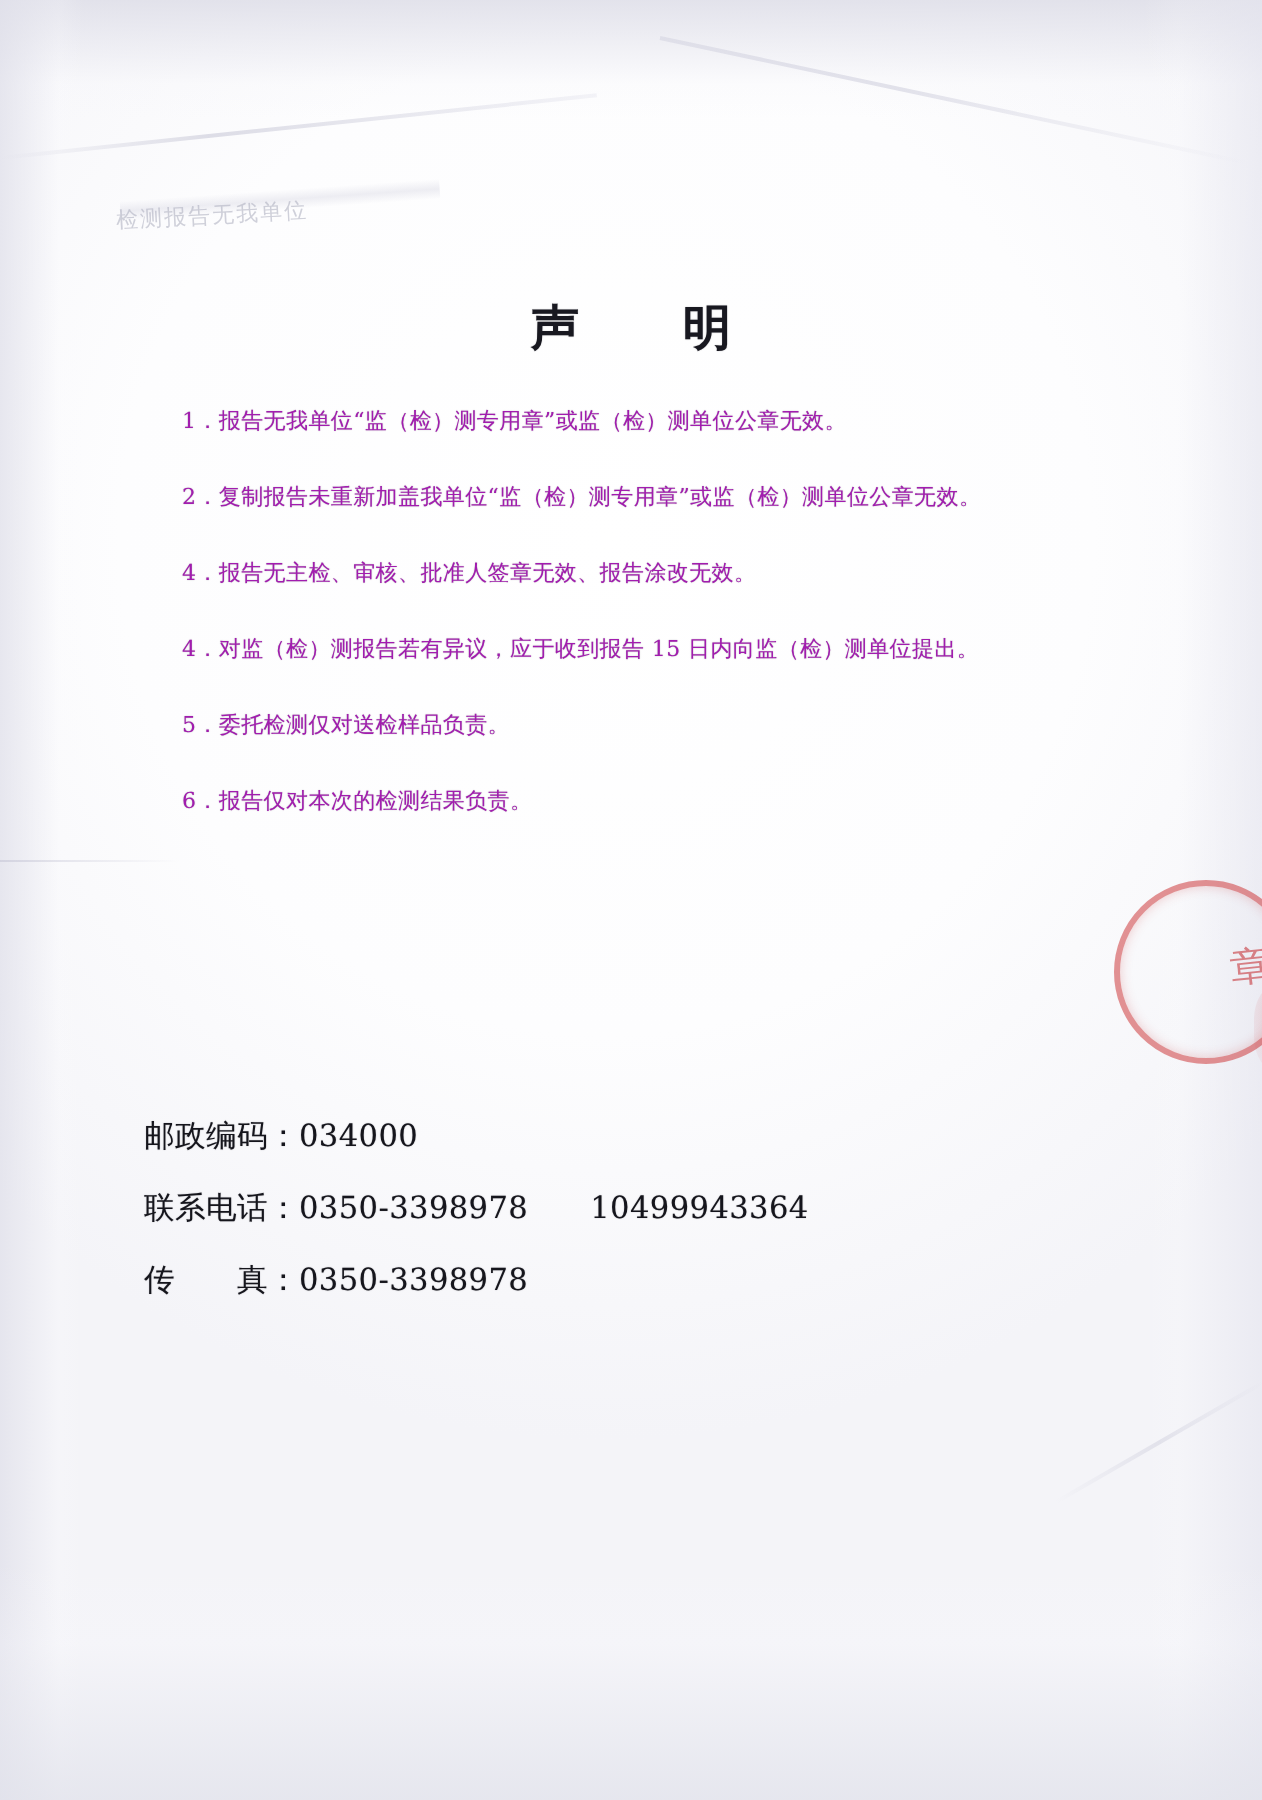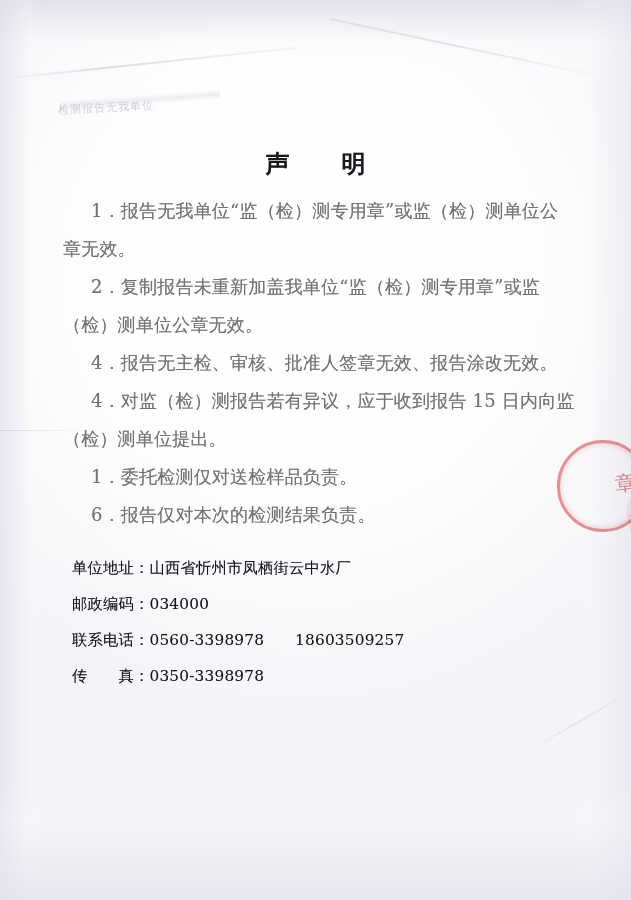--- a/index.html
+++ b/index.html
@@ -145,22 +145,22 @@
     letter-spacing: 14px;
     text-indent: 14px;
     color: #181820;
     font-family: "DejaVu Serif", "Liberation Serif", serif;
   }
   .body-block {
     position: absolute;
     left: 63px;
     top: 192px;
     width: 512px;
-    color: #737373;
-    font-size: 18px;
+    color: #a21caf;
+    font-size: 11px;
     line-height: 38px;
     font-family: "DejaVu Serif", "Liberation Serif", serif;
   }
   .clause {
     margin: 0;
     text-indent: 28px;
     letter-spacing: 0.2px;
   }
   .contact-block {
     position: absolute;
@@ -209,25 +209,24 @@
 
   <div class="content">
 
     <div class="doc-title inky">声　明</div>
 
     <div class="body-block inky">
       <p class="clause">1．报告无我单位“监（检）测专用章”或监（检）测单位公章无效。</p>
       <p class="clause">2．复制报告未重新加盖我单位“监（检）测专用章”或监（检）测单位公章无效。</p>
       <p class="clause">4．报告无主检、审核、批准人签章无效、报告涂改无效。</p>
       <p class="clause">4．对监（检）测报告若有异议，应于收到报告 15 日内向监（检）测单位提出。</p>
-      <p class="clause">1．委托检测仅对送检样品负责。</p>
+      <p class="clause">5．委托检测仅对送检样品负责。</p>
       <p class="clause">6．报告仅对本次的检测结果负责。</p>
     </div>
 
     <div class="contact-block inky">
-      <p class="contact-row">单位地址：山西省忻州市凤栖街云中水厂</p>
       <p class="contact-row">邮政编码：034000</p>
-      <p class="contact-row">联系电话：0560-3398978　　18603509257</p>
+      <p class="contact-row">联系电话：0350-3398978　　10499943364</p>
       <p class="contact-row">传　　真：0350-3398978</p>
     </div>
 
   </div>
 </div>
 
 </body></html>

